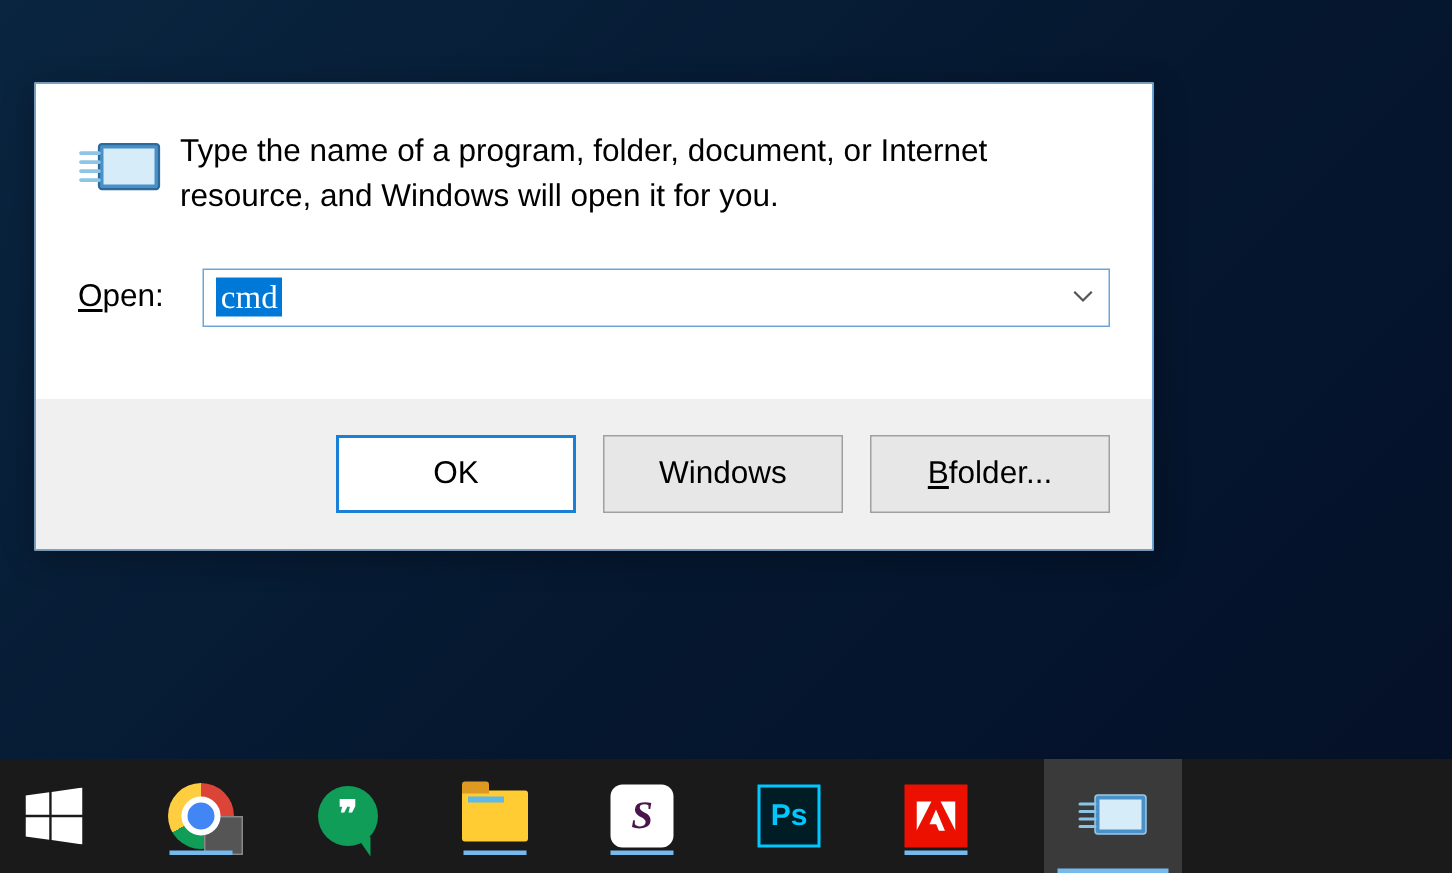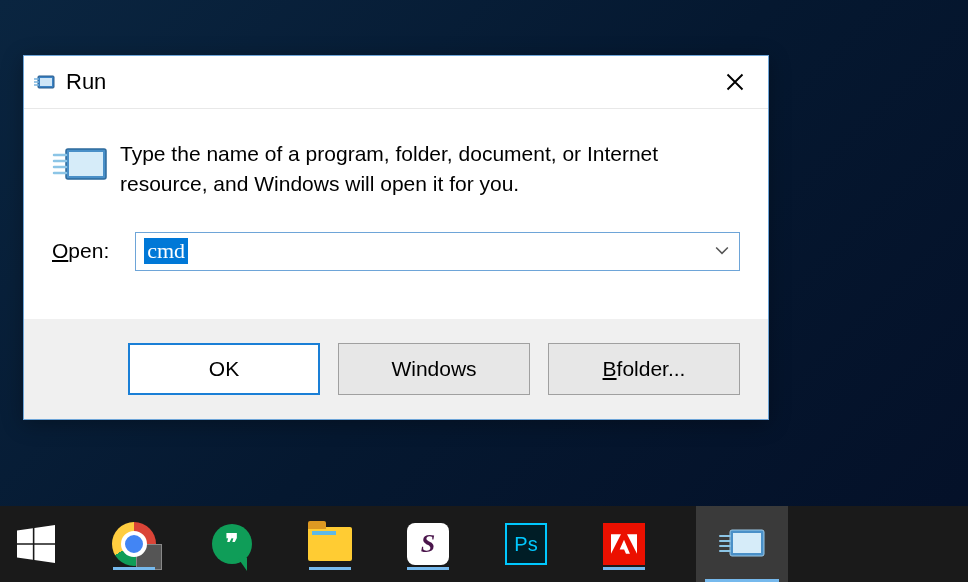--- a/index.html
+++ b/index.html
@@ -128,21 +128,21 @@
 
     .dialog-footer {
       background: #f0f0f0;
       padding: 24px 28px 24px 28px;
       display: flex;
       justify-content: flex-end;
       gap: 18px;
     }
 
     .btn {
-      width: 192px;
+      width: 160px;
       height: 52px;
       background: #e7e7e7;
       border: 1px solid #a0a0a0;
       font-size: 21px;
       font-family: inherit;
       cursor: pointer;
       display: flex;
       align-items: center;
       justify-content: center;
     }
@@ -240,54 +240,37 @@
     .slack-icon {
       width: 42px; height: 42px; background: #fff; border-radius: 8px;
       display: flex; align-items: center; justify-content: center;
       color: #4a154b; font-weight: 900; font-size: 26px; font-style: italic;
       font-family: Georgia, serif;
     }
 
     .ps-icon {
       width: 42px; height: 42px; background: #001d26; border: 2px solid #00c8ff;
       display: flex; align-items: center; justify-content: center;
-      color: #00c8ff; font-weight: 400; font-size: 20px;
+      color: #00c8ff; font-weight: 700; font-size: 20px;
     }
 
     .adobe-icon {
       width: 42px; height: 42px; background: #eb1000;
       display: flex; align-items: center; justify-content: center;
       color: #fff; font-weight: 900; font-size: 26px;
     }
 
     .run-task-icon svg { display: block; }
 
   </style>
 </head>
 <body>
 
 <div class="dialog">
 
-  <div class="dialog-titlebar">
-    <div class="titlebar-left">
-      <span class="title-icon">
-        <svg viewBox="0 0 22 22" width="22" height="22">
-          <rect x="4" y="5" width="16" height="12" rx="1" fill="#3b82c4" stroke="#285a8a" stroke-width="1"></rect>
-          <rect x="6" y="7" width="12" height="8" fill="#cfe6f7"></rect>
-          <path d="M0 8 L5 8 M0 11 L5 11 M0 14 L5 14" stroke="#7ab4de" stroke-width="1.5"></path>
-        </svg>
-      </span>
-      <span class="dialog-title">Run</span>
-    </div>
-    <div class="close-btn">
-      <svg viewBox="0 0 16 16" width="20" height="20">
-        <path d="M2 2 L14 14 M14 2 L2 14" stroke="currentColor" stroke-width="1.5" fill="none"></path>
-      </svg>
-    </div>
-  </div>
 
   <div class="dialog-body">
     <span class="body-icon">
       <svg viewBox="0 0 58 45" width="58" height="45">
         <rect x="14" y="6" width="40" height="30" rx="2" fill="#4a90c8" stroke="#2d6a9c" stroke-width="1.5"></rect>
         <rect x="17" y="9" width="34" height="24" fill="#d6ecf9"></rect>
         <path d="M2 12 L14 12 M2 18 L14 18 M2 24 L14 24 M2 30 L14 30" stroke="#8cc5e6" stroke-width="2.5" stroke-linecap="round"></path>
       </svg>
     </span>
     <p class="dialog-description">Type the name of a program, folder, document, or Internet resource, and Windows will open it for you.</p>

